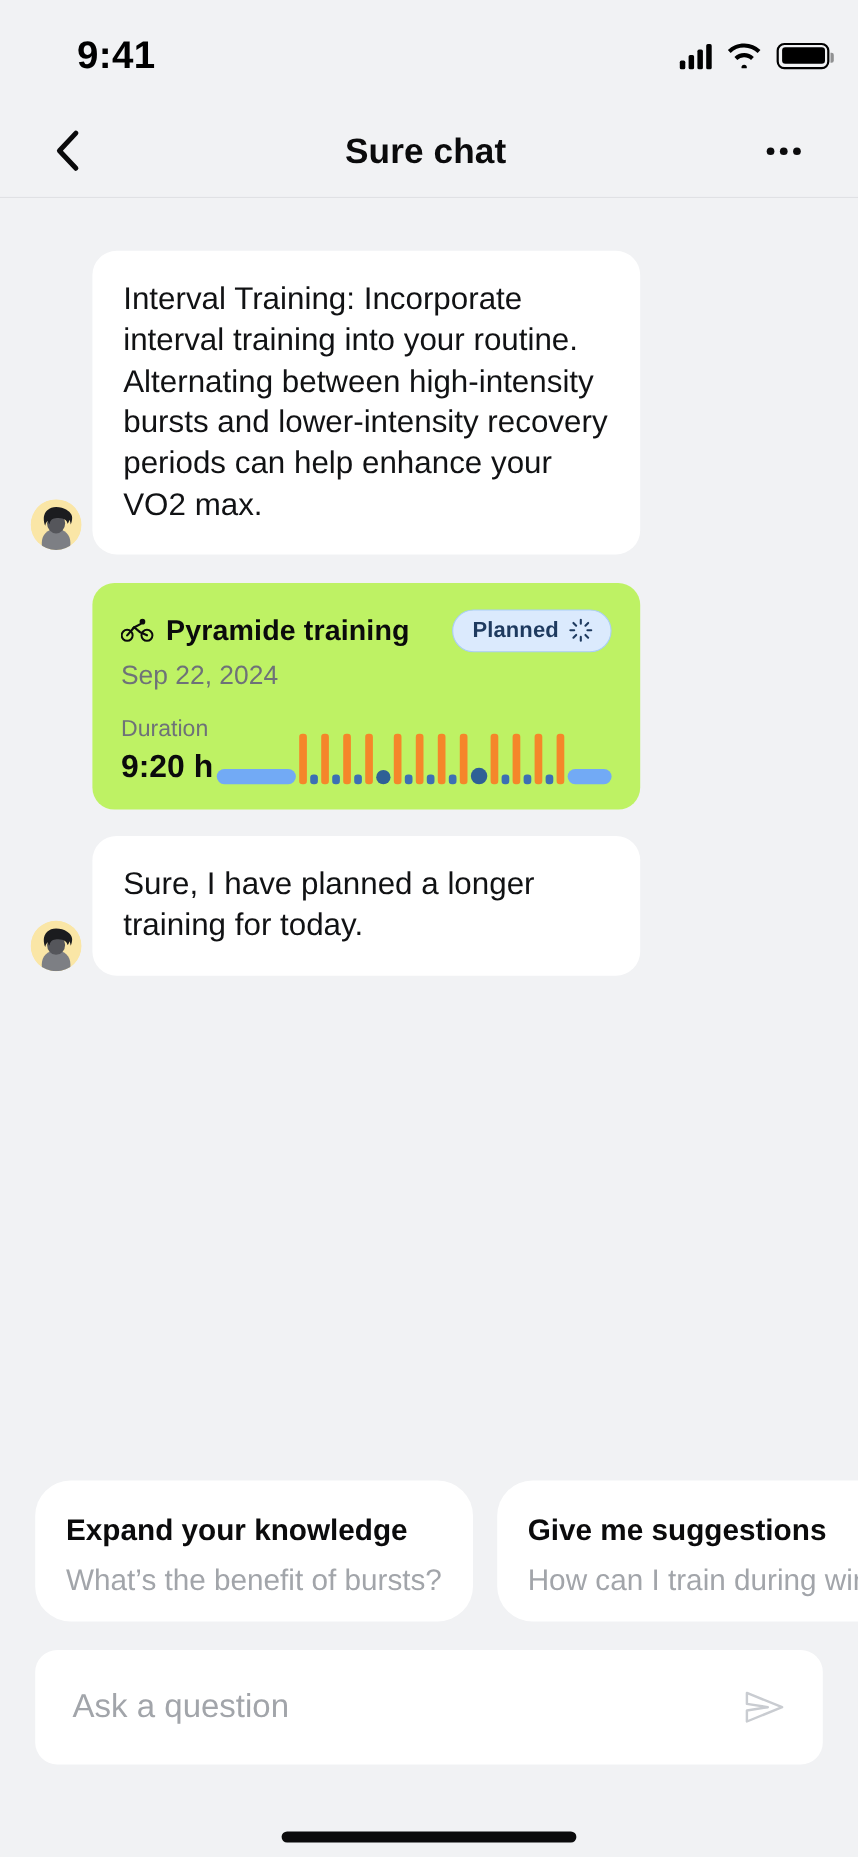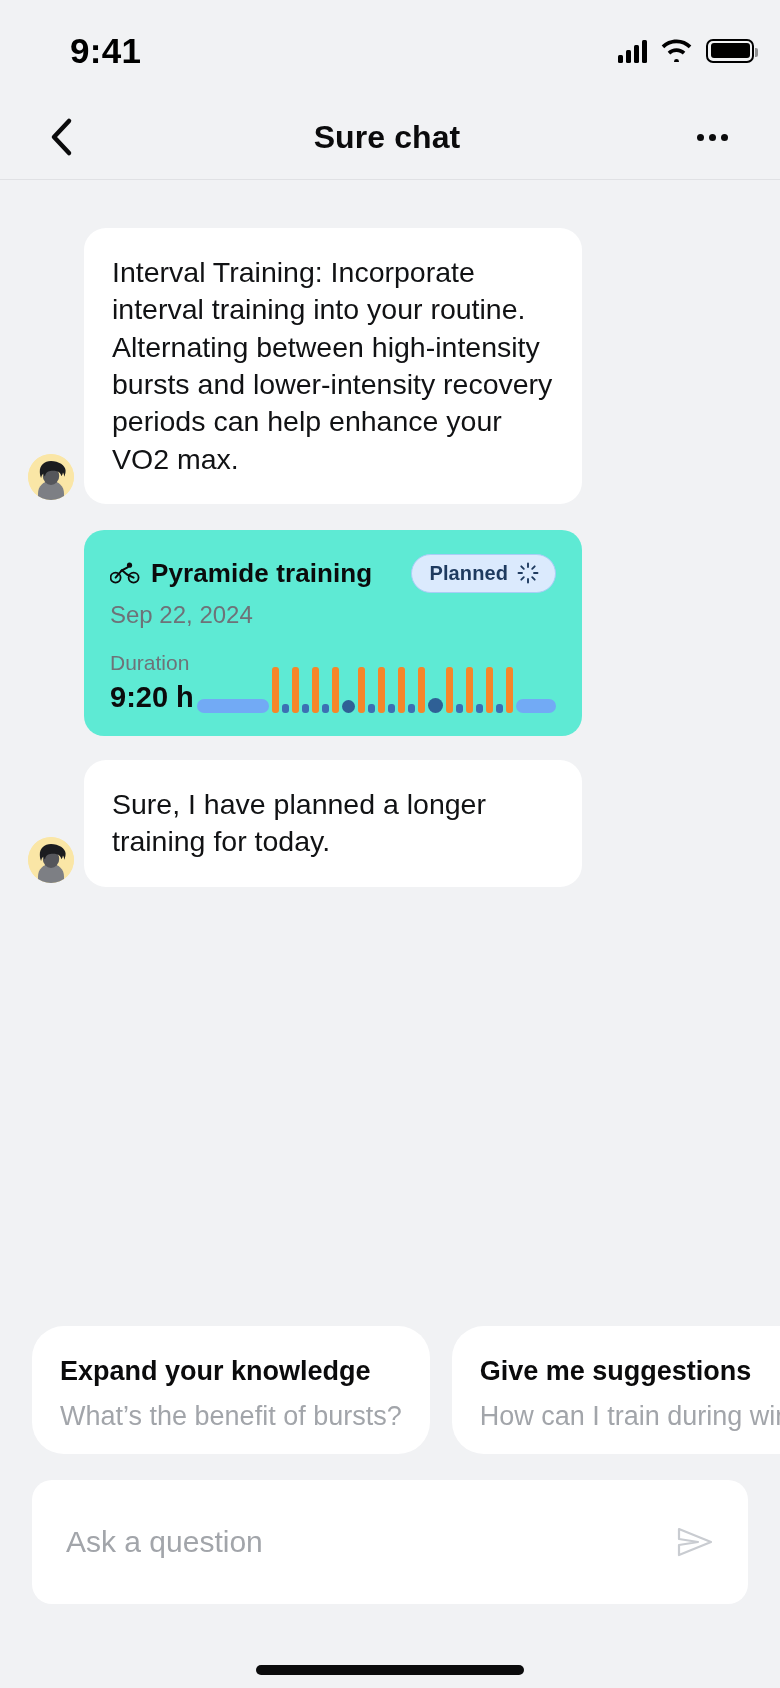--- a/index.html
+++ b/index.html
@@ -157,21 +157,21 @@
     flex: 0 0 46px;
     overflow: hidden;
     position: relative;
   }
   .avatar svg { display: block; width: 46px; height: 46px; }
 
   .bot-stack { display: flex; flex-direction: column; }
 
   
   .workout-card {
-    background: #5eead4;
+    background: #bef264;
     border-radius: 20px;
     padding: 24px 26px 22px 26px;
     width: 498px;
     margin-bottom: 24px;
   }
   .wc-head {
     display: flex;
     align-items: center;
     justify-content: space-between;
   }
@@ -264,21 +264,21 @@
 
   
   .composer {
     flex: 0 0 auto;
     padding: 0 32px;
     margin-bottom: 48px;
   }
   .input-pill {
     background: #fff;
     border-radius: 20px;
-    height: 124px;
+    height: 104px;
     display: flex;
     align-items: center;
     padding: 0 32px 0 34px;
     justify-content: space-between;
   }
   .input-placeholder {
     font-size: 30px;
     color: #a2a5aa;
   }
   .send-icon { display: block; width: 42px; height: 42px; }

